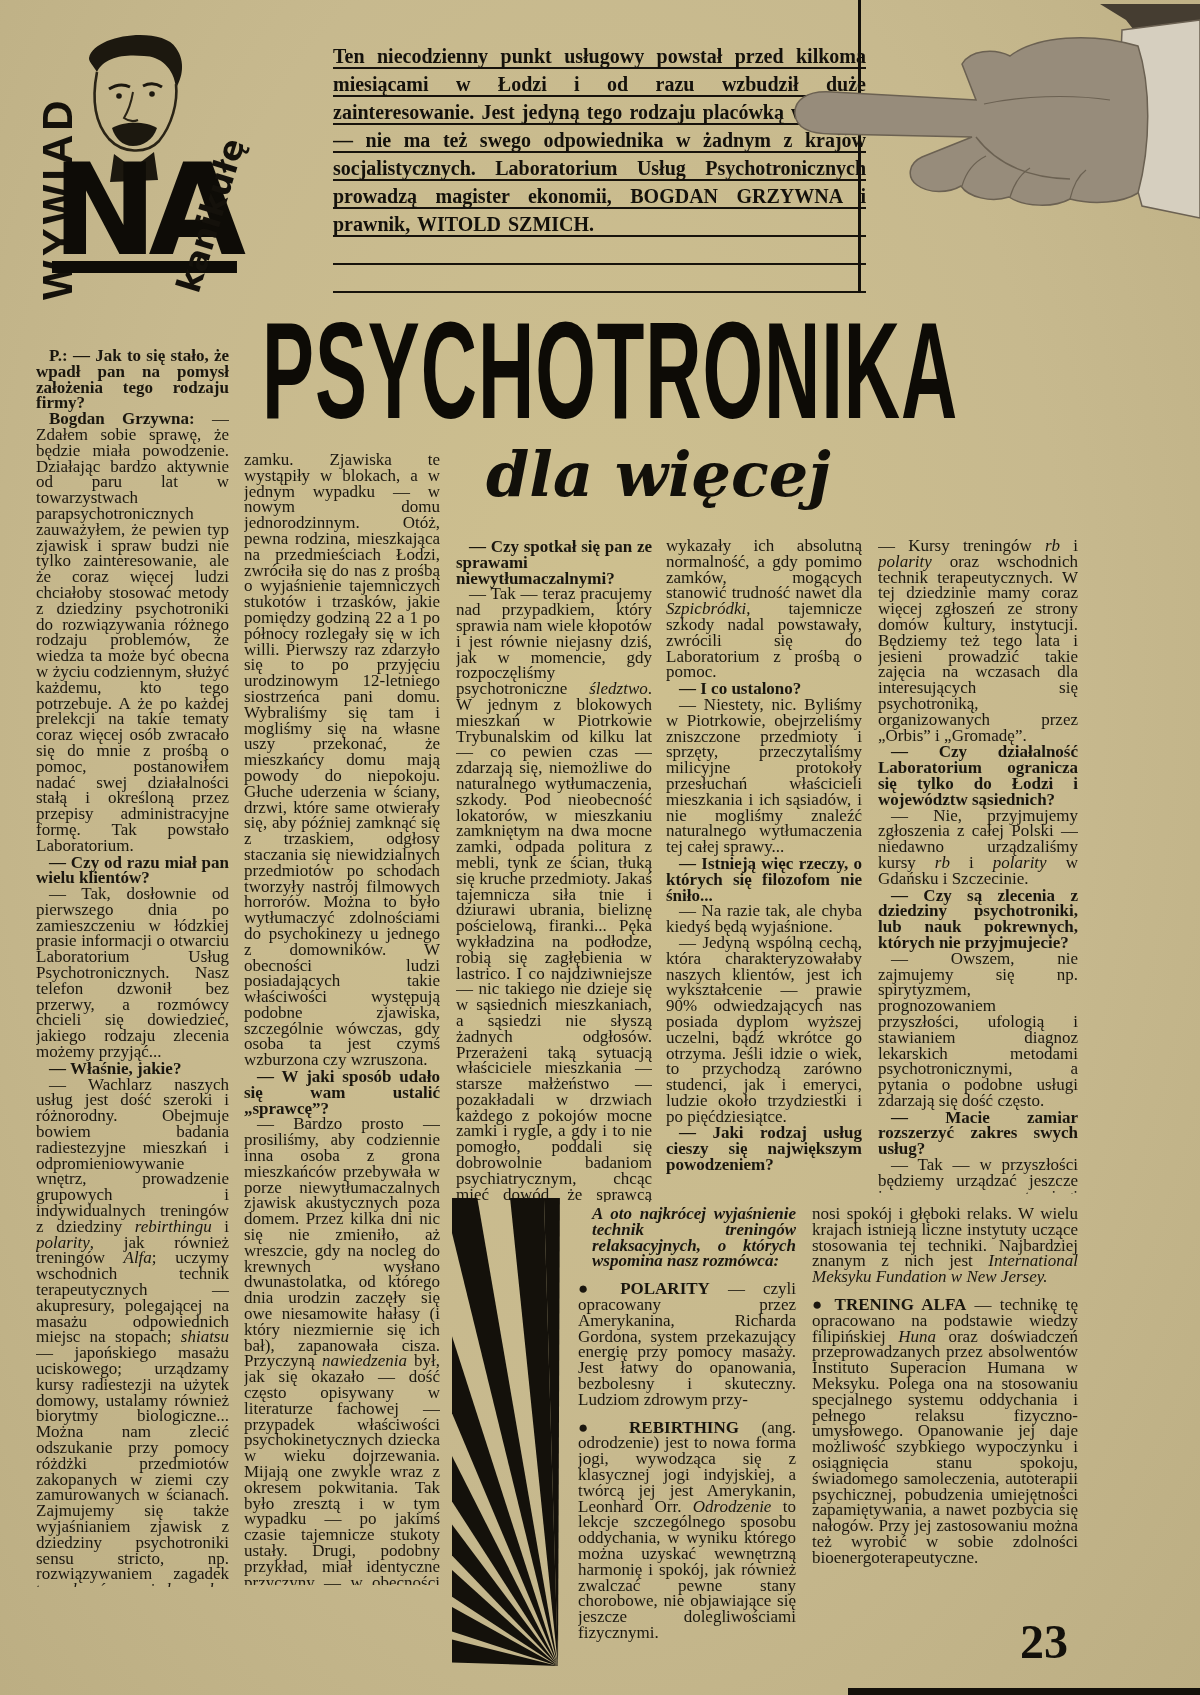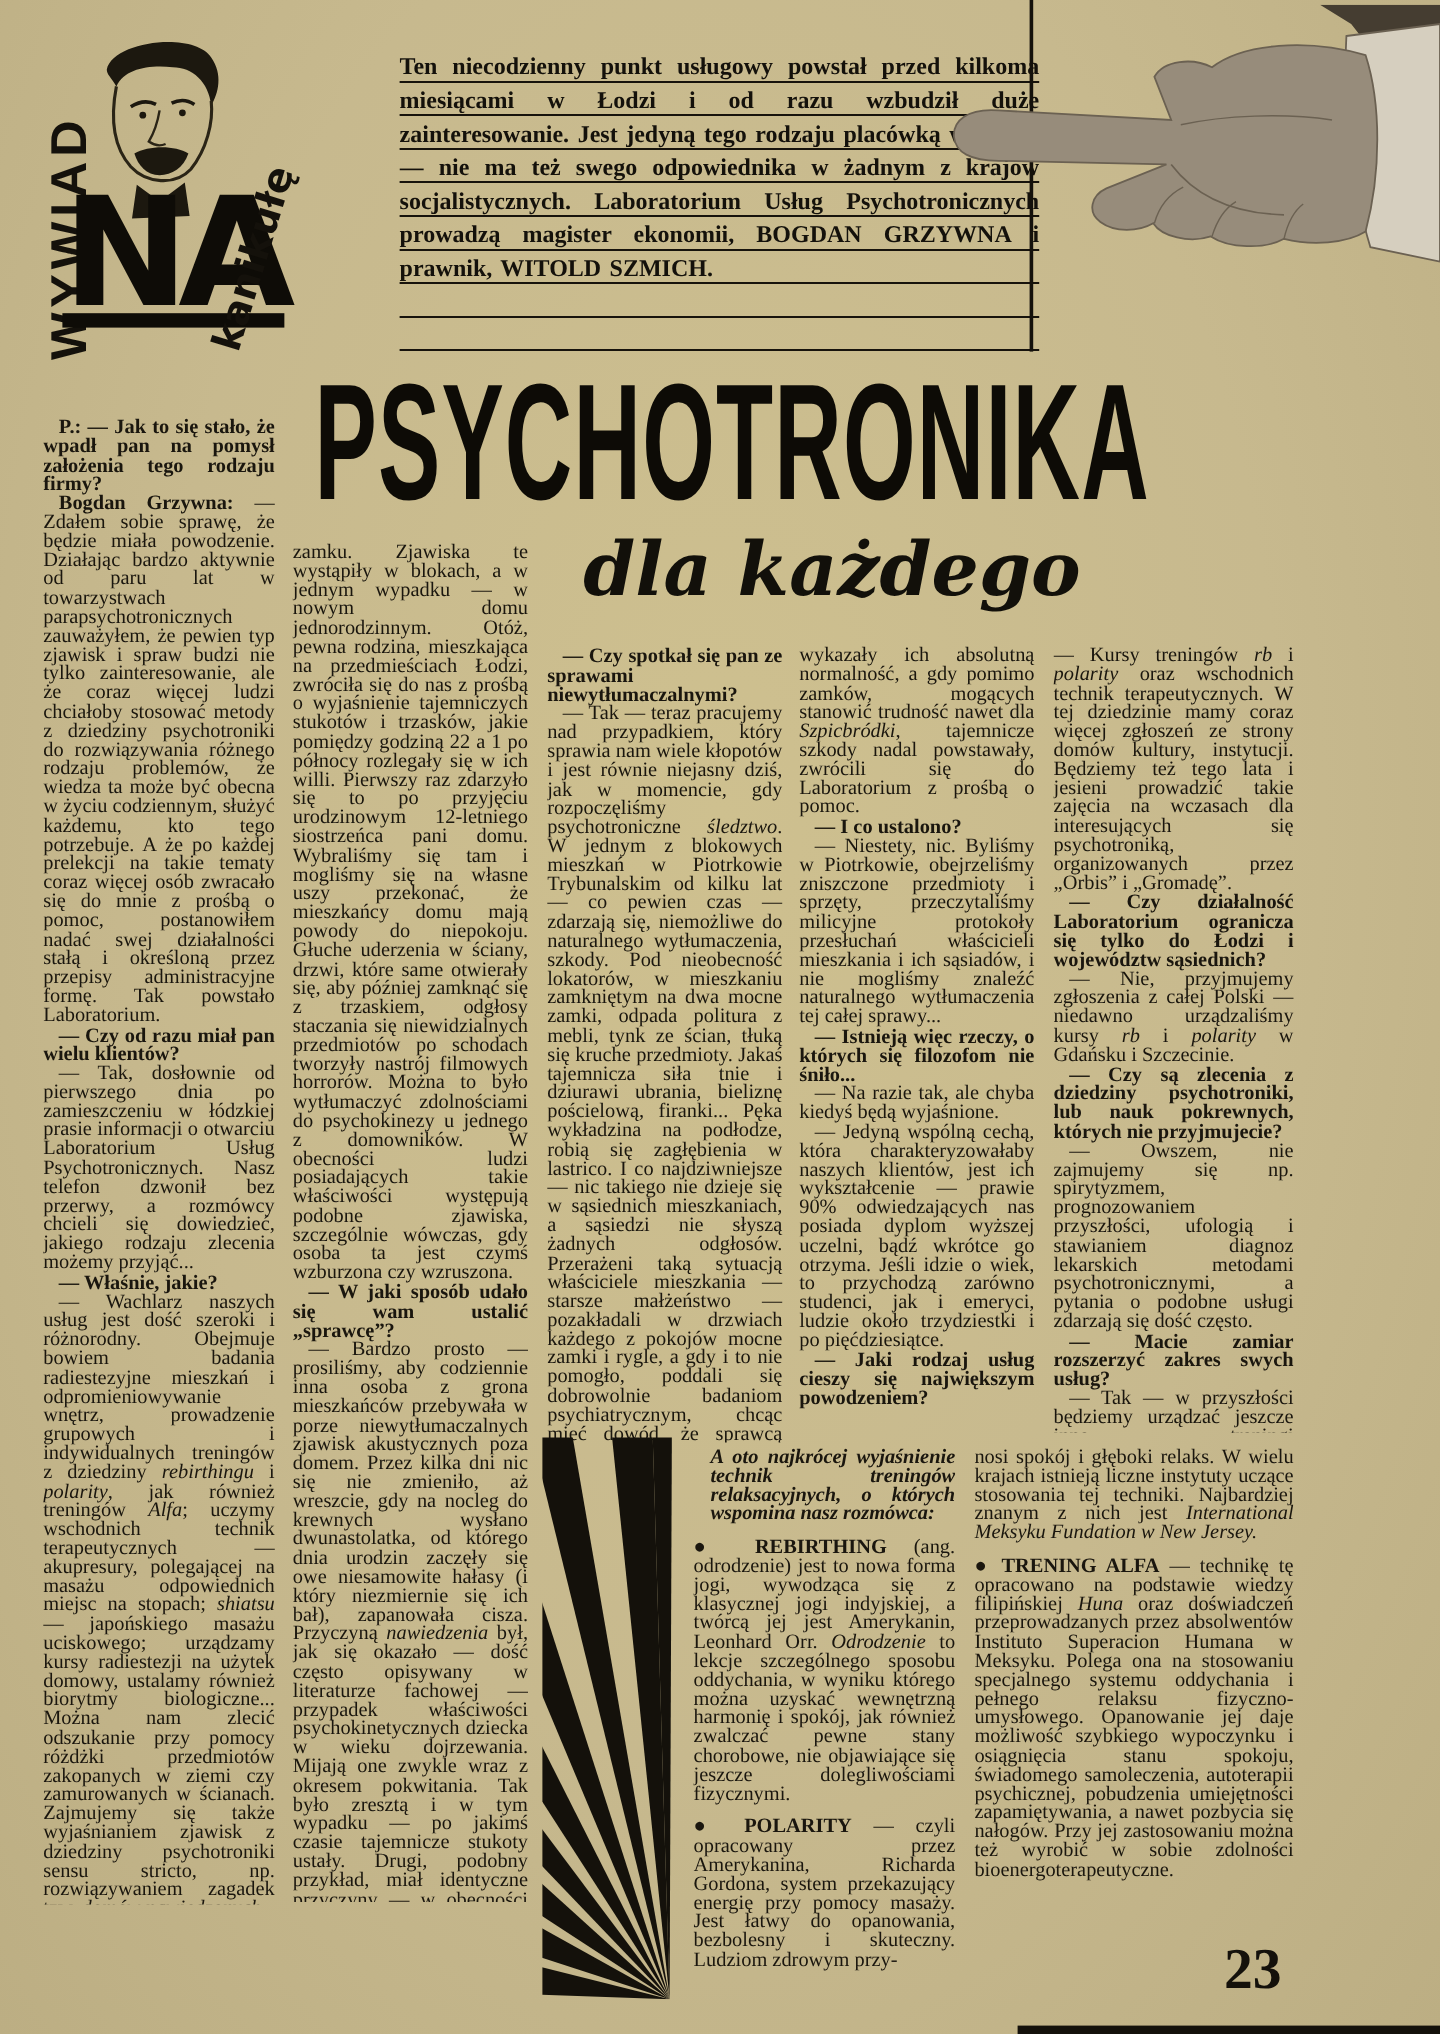--- a/index.html
+++ b/index.html
@@ -115,21 +115,21 @@
       <path d="M368,42 C320,28 266,32 240,52 C224,44 200,46 192,60 L206,96 L62,88 C36,86 24,97 25,110 C26,123 39,130 62,130 L202,133 L152,153 C139,159 136,173 147,181 C159,190 179,189 191,182 C198,193 221,199 239,193 C254,203 284,204 300,195 C323,201 352,199 368,189 C381,140 381,82 368,42 Z" fill="#978c7b" stroke="#6b6152" stroke-width="1.5"></path>
       <path d="M206,133 C228,162 262,174 300,175" fill="none" stroke="#6b6152" stroke-width="1.4"></path>
       <path d="M214,100 C250,92 300,90 340,96" fill="none" stroke="#6b6152" stroke-width="1.2"></path>
       <path d="M192,182 C196,168 204,158 216,152" fill="none" stroke="#6b6152" stroke-width="1.2"></path>
       <path d="M240,193 C244,180 250,170 260,164" fill="none" stroke="#6b6152" stroke-width="1.2"></path>
       <path d="M300,195 C303,182 308,172 316,166" fill="none" stroke="#6b6152" stroke-width="1.2"></path>
     </svg>
   </div>
 
   <div class="title">PSYCHOTRONIKA</div>
-  <div class="subtitle">dla każdego</div>
+  <div class="subtitle">dla więcej</div>
 
   <div class="col c1">
       <p class="q">P.: — Jak to się stało, że wpadł pan na pomysł założenia tego rodzaju firmy?</p>
       <p class="a"><b>Bogdan Grzywna:</b> — Zdałem sobie sprawę, że będzie miała powodzenie. Działając bardzo aktywnie od paru lat w towarzystwach parapsychotronicznych zauważyłem, że pewien typ zjawisk i spraw budzi nie tylko zainteresowanie, ale że coraz więcej ludzi chciałoby stosować metody z dziedziny psychotroniki do rozwiązywania różnego rodzaju problemów, że wiedza ta może być obecna w życiu codziennym, służyć każdemu, kto tego potrzebuje. A że po każdej prelekcji na takie tematy coraz więcej osób zwracało się do mnie z prośbą o pomoc, postanowiłem nadać swej działalności stałą i określoną przez przepisy administracyjne formę. Tak powstało Laboratorium.</p>
       <p class="q">— Czy od razu miał pan wielu klientów?</p>
       <p class="a">— Tak, dosłownie od pierwszego dnia po zamieszczeniu w łódzkiej prasie informacji o otwarciu Laboratorium Usług Psychotronicznych. Nasz telefon dzwonił bez przerwy, a rozmówcy chcieli się dowiedzieć, jakiego rodzaju zlecenia możemy przyjąć...</p>
       <p class="q">— Właśnie, jakie?</p>
       <p class="a">— Wachlarz naszych usług jest dość szeroki i różnorodny. Obejmuje bowiem badania radiestezyjne mieszkań i odpromieniowywanie wnętrz, prowadzenie grupowych i indywidualnych treningów z dziedziny <i>rebirthingu</i> i <i>polarity</i>, jak również treningów <i>Alfa</i>; uczymy wschodnich technik terapeutycznych — akupresury, polegającej na masażu odpowiednich miejsc na stopach; <i>shiatsu</i> — japońskiego masażu uciskowego; urządzamy kursy radiestezji na użytek domowy, ustalamy również biorytmy biologiczne... Można nam zlecić odszukanie przy pomocy różdżki przedmiotów zakopanych w ziemi czy zamurowanych w ścianach. Zajmujemy się także wyjaśnianiem zjawisk z dziedziny psychotroniki sensu stricto, np. rozwiązywaniem zagadek tzw. <i>domów nawiedzonych.</i></p>
       <p class="q">— Może jakiś konkretny przykład...</p>
     </div>
@@ -173,22 +173,22 @@
         <polygon points="106,468 -119,22 -164,49"></polygon>
         <polygon points="106,468 -193,69 -239,108"></polygon>
         <polygon points="106,468 -264,133 -311,196"></polygon>
         <polygon points="106,468 -329,226 -368,314"></polygon>
         <polygon points="106,468 -377,347 -392,451"></polygon>
       </g>
     </svg>
   </div>
   <div class="col b1">
       <p class="intro">A oto najkrócej wyjaśnienie technik treningów relaksacyjnych, o których wspomina nasz rozmówca:</p>
+      <p class="bullet">● <b>POLARITY</b> — czyli opracowany przez Amerykanina, Richarda Gordona, system przekazujący energię przy pomocy masaży. Jest łatwy do opanowania, bezbolesny i skuteczny. Ludziom zdrowym przy-</p>
       <p class="bullet">● <b>REBIRTHING</b> (ang. odrodzenie) jest to nowa forma jogi, wywodząca się z klasycznej jogi indyjskiej, a twórcą jej jest Amerykanin, Leonhard Orr. <i>Odrodzenie</i> to lekcje szczególnego sposobu oddychania, w wyniku którego można uzyskać wewnętrzną harmonię i spokój, jak również zwalczać pewne stany chorobowe, nie objawiające się jeszcze dolegliwościami fizycznymi.</p>
-      <p class="bullet">● <b>POLARITY</b> — czyli opracowany przez Amerykanina, Richarda Gordona, system przekazujący energię przy pomocy masaży. Jest łatwy do opanowania, bezbolesny i skuteczny. Ludziom zdrowym przy-</p>
     </div>
   <div class="col b2">
       <p class="cont">nosi spokój i głęboki relaks. W wielu krajach istnieją liczne instytuty uczące stosowania tej techniki. Najbardziej znanym z nich jest <i>International Meksyku Fundation w New Jersey.</i></p>
       <p class="bullet">● <b>TRENING ALFA</b> — technikę tę opracowano na podstawie wiedzy filipińskiej <i>Huna</i> oraz doświadczeń przeprowadzanych przez absolwentów Instituto Superacion Humana w Meksyku. Polega ona na stosowaniu specjalnego systemu oddychania i pełnego relaksu fizyczno-umysłowego. Opanowanie jej daje możliwość szybkiego wypoczynku i osiągnięcia stanu spokoju, świadomego samoleczenia, autoterapii psychicznej, pobudzenia umiejętności zapamiętywania, a nawet pozbycia się nałogów. Przy jej zastosowaniu można też wyrobić w sobie zdolności bioenergoterapeutyczne.</p>
     </div>
 
   <div class="pagenum">23</div>
   <div class="bottom-bar"></div>
 
 </div>

